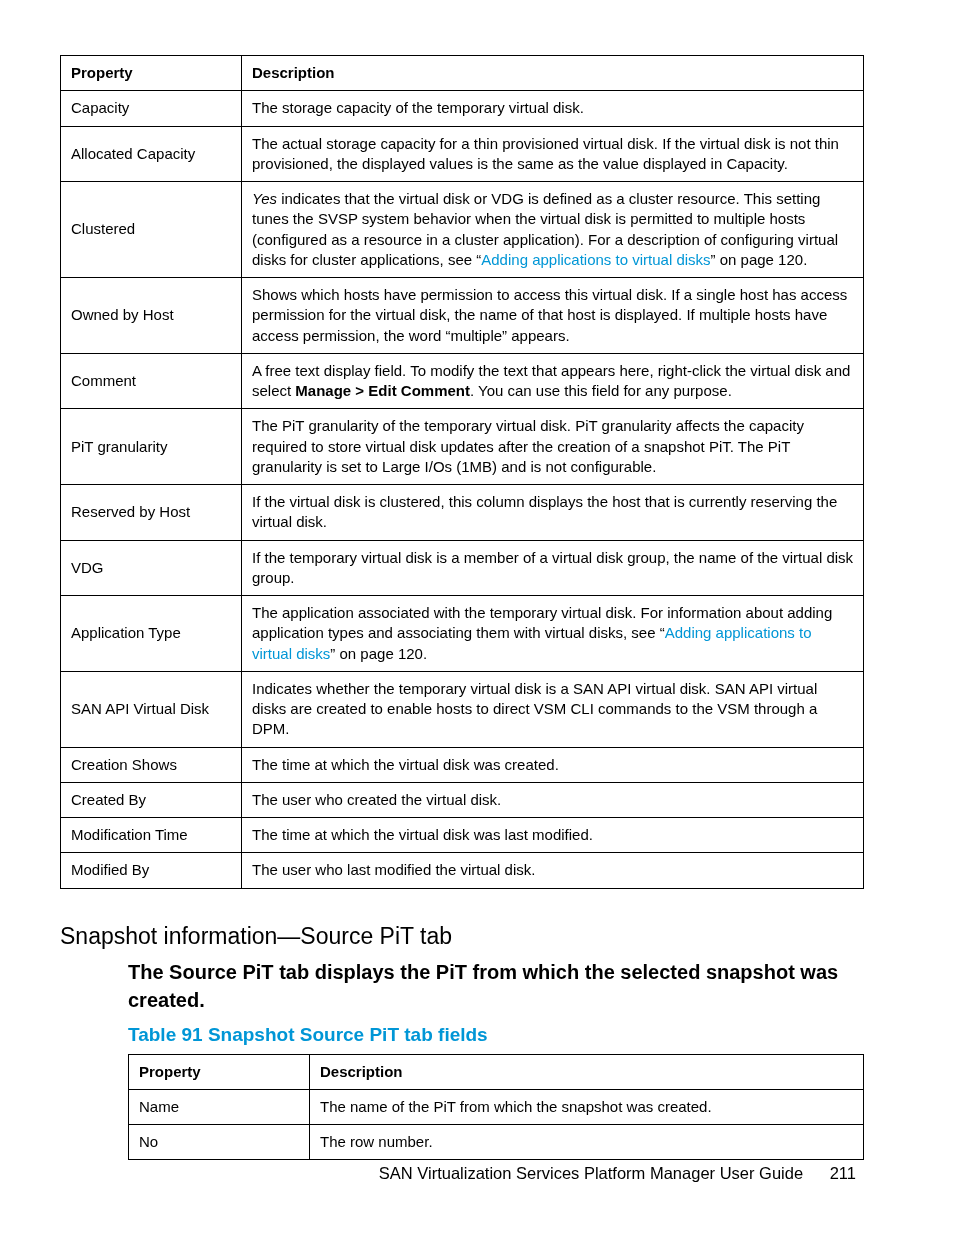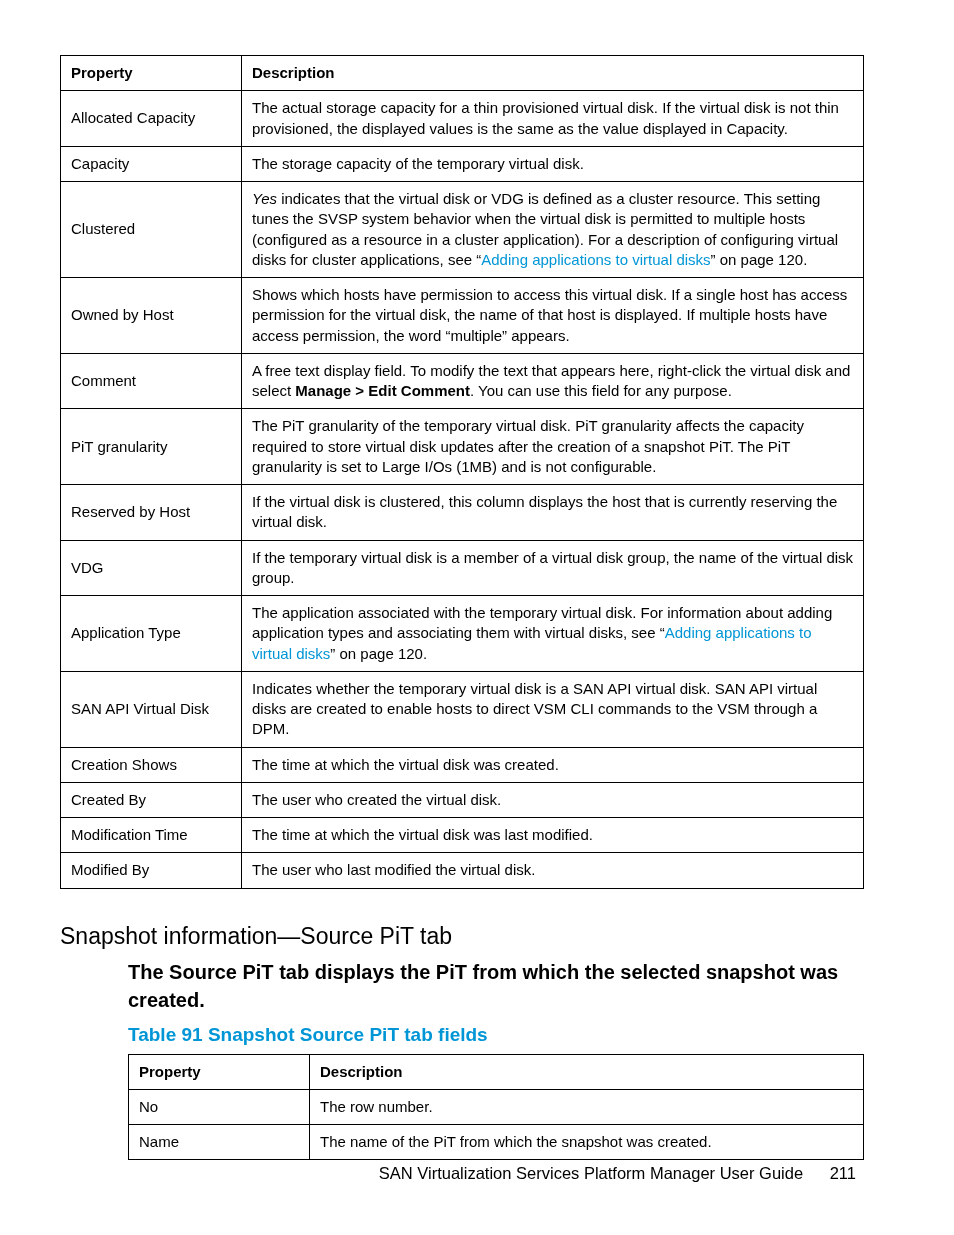--- a/index.html
+++ b/index.html
@@ -87,26 +87,26 @@
 
   <table class="doc">
     <thead>
       <tr>
         <th>Property</th>
         <th>Description</th>
       </tr>
     </thead>
     <tbody>
       <tr>
+        <td class="prop">Capacity</td>
+        <td>The storage capacity of the temporary virtual disk.</td>
+      </tr>
+      <tr>
         <td class="prop">Allocated Capacity</td>
         <td>The actual storage capacity for a thin provisioned virtual disk. If the virtual disk is not thin provisioned, the displayed values is the same as the value displayed in Capacity.</td>
-      </tr>
-      <tr>
-        <td class="prop">Capacity</td>
-        <td>The storage capacity of the temporary virtual disk.</td>
       </tr>
       <tr>
         <td class="prop">Clustered</td>
         <td>
           <span class="italic">Yes</span><span> indicates that the virtual disk or VDG is defined as a cluster resource. This setting tunes the SVSP system behavior when the virtual disk is permitted to multiple hosts (configured as a resource in a cluster application). For a description of configuring virtual disks for cluster applications, see “</span><span class="link">Adding applications to virtual disks</span><span>” on page 120.</span>
         </td>
       </tr>
       <tr>
         <td class="prop">Owned by Host</td>
         <td>Shows which hosts have permission to access this virtual disk. If a single host has access permission for the virtual disk, the name of that host is displayed. If multiple hosts have access permission, the word “multiple” appears.</td>
@@ -164,26 +164,26 @@
 
   <table class="doc second">
     <thead>
       <tr>
         <th style="width:162px">Property</th>
         <th>Description</th>
       </tr>
     </thead>
     <tbody>
       <tr>
+        <td class="prop">Name</td>
+        <td>The name of the PiT from which the snapshot was created.</td>
+      </tr>
+      <tr>
         <td class="prop">No</td>
         <td>The row number.</td>
-      </tr>
-      <tr>
-        <td class="prop">Name</td>
-        <td>The name of the PiT from which the snapshot was created.</td>
       </tr>
     </tbody>
   </table>
 
   <div class="footer">
     <span>SAN Virtualization Services Platform Manager User Guide</span>
     <span class="pn">211</span>
   </div>
 
 </div>

